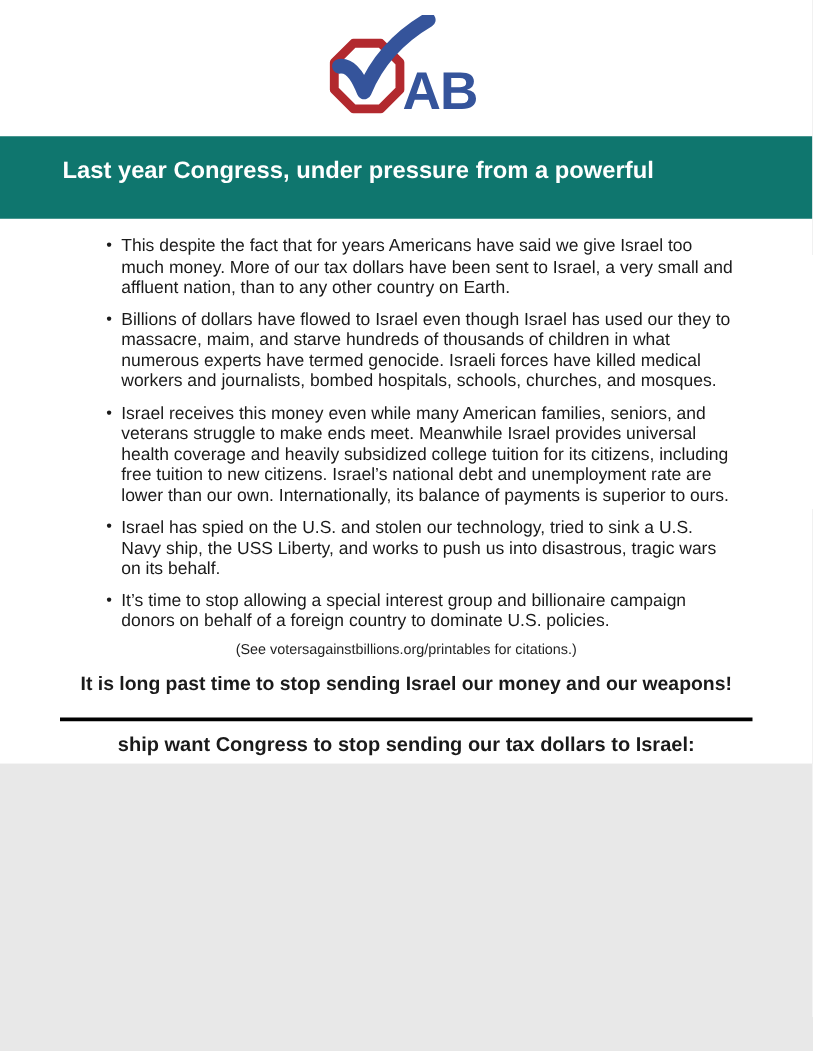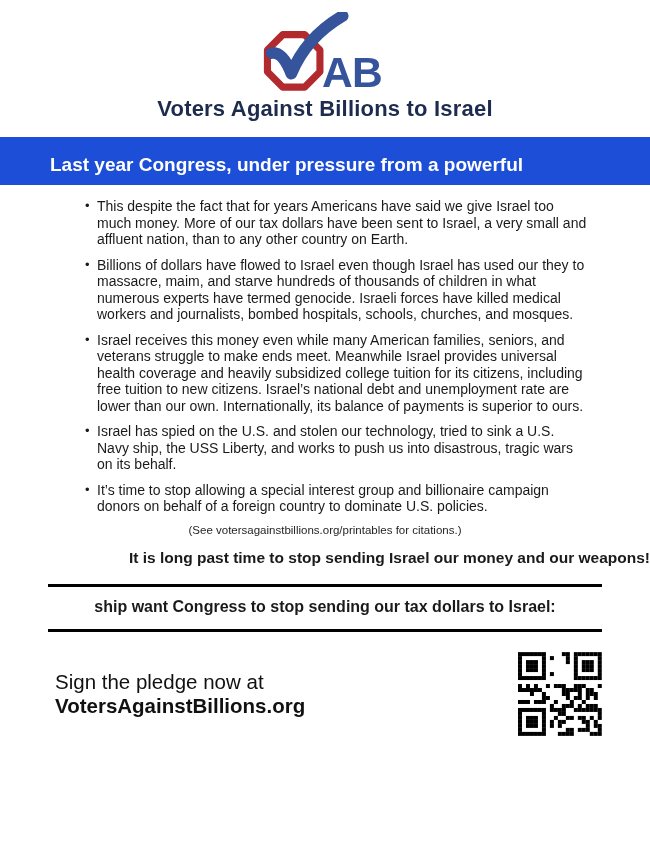--- a/index.html
+++ b/index.html
@@ -1,18 +1,18 @@
 <!DOCTYPE html>
 <html><head>
 <meta charset="utf-8">
 <style>
   html,body{margin:0;padding:0;background:#e8e8e8;}
   .page{
     position:relative;
-    width:650px;height:841px;
+    width:650px;height:611px;
     margin:0 auto;
     background:#ffffff;
     font-family:"Liberation Sans", sans-serif;
     color:#1a1a1a;
     box-sizing:border-box;
     overflow:hidden;
   }
   
   .logo-wrap{
     padding-top:12px;
@@ -24,26 +24,26 @@
     margin-top:2px;
     text-align:center;
     font-size:22px;
     font-weight:bold;
     letter-spacing:0.2px;
     color:#1d2c4e;
   }
   
   .banner{
     margin-top:15px;
-    background:#1d4ed8;
+    background:#0f766e;
     color:#ffffff;
     font-weight:bold;
     font-size:19px;
     line-height:29px;
-    padding:13px 40px 6px 50px;
+    padding:13px 40px 24px 50px;
     box-sizing:border-box;
   }
   
   .bullets{
     margin:13px 60px 0 85px;
     font-size:14px;
     line-height:16.5px;
   }
   .bullet-row{
     display:flex;
@@ -56,21 +56,21 @@
   .bullet-text{flex:1;}
   
   .citation{
     text-align:center;
     font-size:11.5px;
     color:#1f1f1f;
     margin-top:1px;
   }
   
   .statement{
-    text-align:right;
+    text-align:center;
     font-weight:bold;
     font-size:15.5px;
     margin-top:13px;
   }
   
   .rule{
     border:none;
     border-top:3px solid #000;
     margin:17px 48px 0 48px;
   }
@@ -108,21 +108,20 @@
     <svg class="logo-svg" viewBox="0 0 168 104" xmlns="http://www.w3.org/2000/svg">
 
       <polygon points="77.3,48.2 77.3,75.8 57.8,95.3 30.2,95.3 10.7,75.8 10.7,48.2 30.2,28.7 57.8,28.7" fill="#ffffff" stroke="#b2292e" stroke-width="9" stroke-linejoin="round"></polygon>
 
       <path d="M16,52 Q30,50 41,78 Q60,32 106,5" fill="none" stroke="#35549b" stroke-width="15" stroke-linecap="round" stroke-linejoin="round"></path>
 
       <text x="80" y="95" font-size="54" font-weight="bold" letter-spacing="-1" fill="#35549b" font-family="Liberation Sans, sans-serif">AB</text>
     </svg>
   </div>
 
-  <div class="org-title">Voters Against Billions to Israel</div>
 
   <div class="banner">
     <div>Last year Congress, under pressure from a powerful</div>
   </div>
 
   <div class="bullets">
     <div class="bullet-row">
       <span class="bullet-dot">•</span>
       <span class="bullet-text">This despite the fact that for years Americans have said we give Israel too much money. More of our tax dollars have been sent to Israel, a very small and affluent nation, than to any other country on Earth.</span>
     </div>

